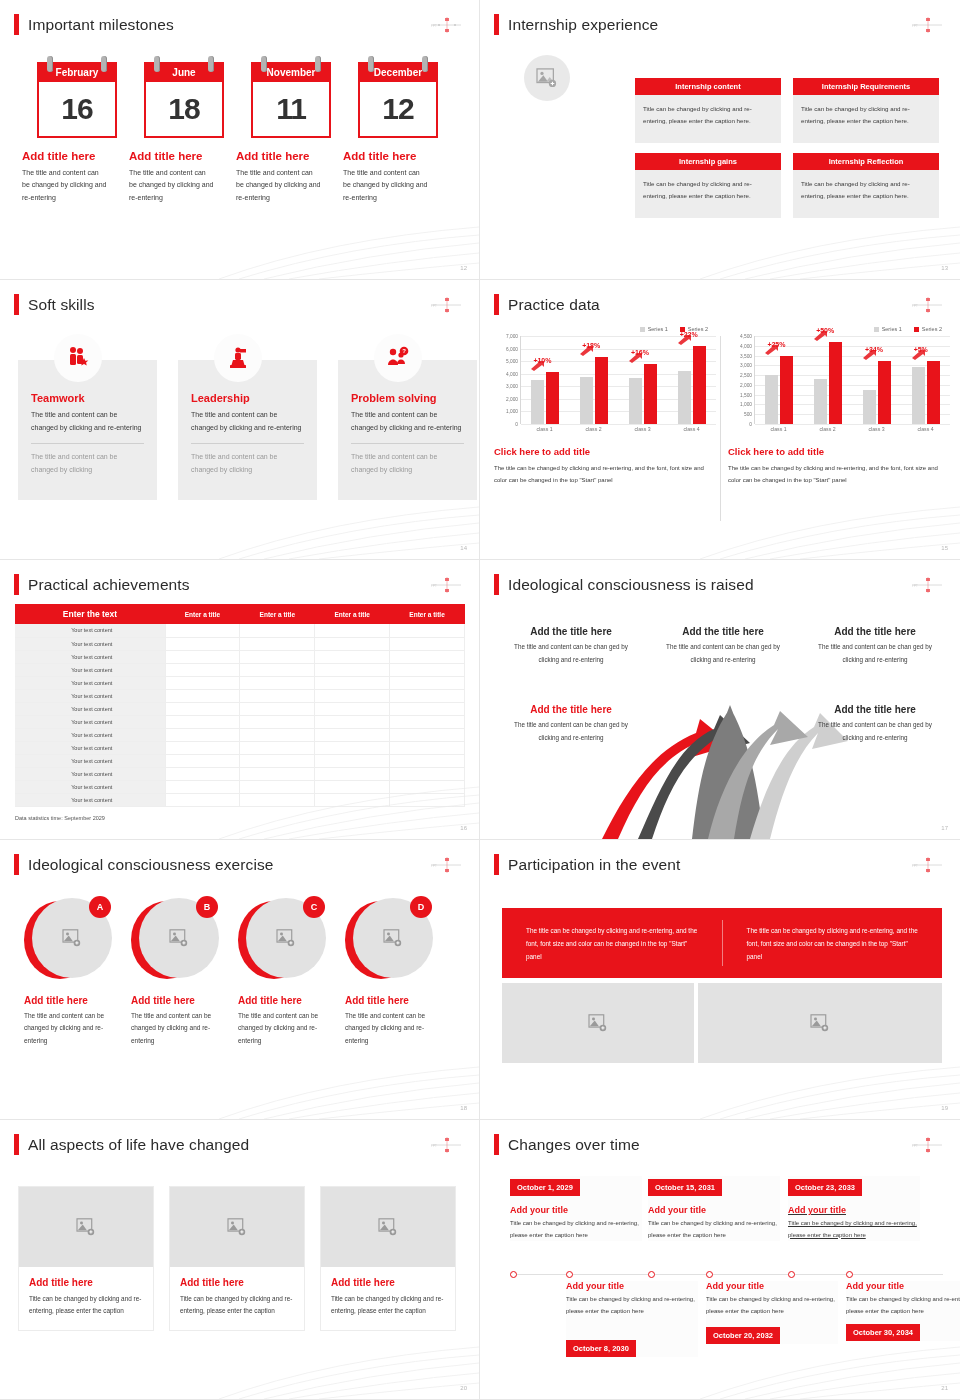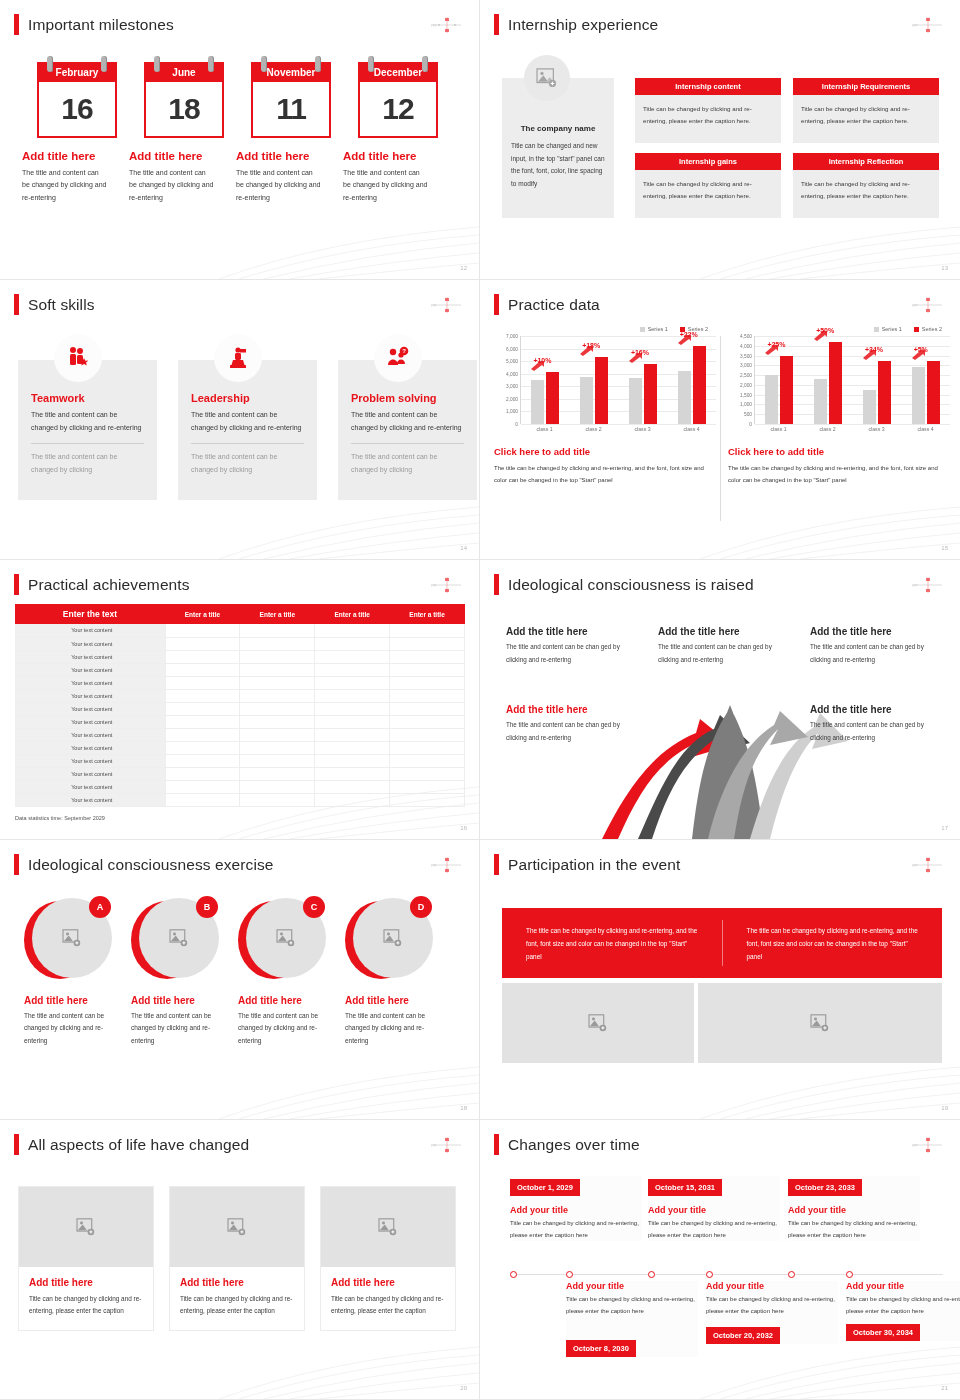--- a/index.html
+++ b/index.html
@@ -127,21 +127,21 @@
   .tbl th { background: #E8131A; color: #fff; font-size: 6.5px; font-weight: bold;
             padding: 5px 2px; text-align: center; }
   .tbl th.first { font-size: 8.5px; text-align: center; }
   .tbl td { font-size: 5.5px; color: #4a4a4a; height: 13px; border-bottom: 1px solid #eee;
             border-right: 1px solid #eee; padding-left: 4px; }
   .tbl td.c1 { background: #f0f0f0; text-align: center; width: 150px; }
   .tbl-note { position: absolute; left: 15px; top: 255px; font-size: 5.5px; color: #555; }
 
   
   .ideo-grid { position: absolute; left: 26px; top: 66px; width: 432px; }
-  .ideo-item { position: absolute; width: 130px; }
+  .ideo-item { position: absolute; width: 130px; text-align: center; }
   .ideo-h { font-size: 10px; font-weight: bold; color: #2b2b2b; }
   .ideo-h.red { color: #E8131A; }
   .ideo-p { font-size: 6.3px; color: #3a3a3a; line-height: 2; margin-top: 4px; }
   .arrows-svg { position: absolute; left: 120px; bottom: 0; width: 260px; height: 140px; }
 
   
   .circ-row { position: absolute; left: 24px; top: 58px; display: flex; gap: 22px; }
   .circ-col { width: 85px; }
   .circ { position: relative; width: 85px; height: 86px; }
   .circ-red { position: absolute; left: 0; top: 3px; width: 72px; height: 78px;
@@ -289,24 +289,20 @@
     <div class="logo">
       <svg viewBox="0 0 36 22" width="36" height="22">
           <line x1="4" y1="11" x2="32" y2="11" stroke="#c9c9c9" stroke-width="0.8"></line>
           <line x1="18" y1="3" x2="18" y2="19" stroke="#E8131A" stroke-width="0.6" opacity=".6"></line>
           <rect x="16" y="4" width="4" height="3" fill="#E8131A" opacity=".75"></rect>
           <rect x="16" y="15" width="4" height="3" fill="#E8131A" opacity=".75"></rect>
           <text x="2" y="13" font-size="3" fill="#bdbdbd">PPT</text>
         </svg>
     </div>
 
-    <div class="company-box">
-      <div class="company-name">The company name</div>
-      <div class="company-text">Title can be changed and new input, in the top "start" panel can the font, font, color, line spacing to modify</div>
-    </div>
     <div class="company-icon ph-icon">
       <svg width="22" height="20" viewBox="0 0 24 22">
           <rect x="1" y="1" width="18" height="15" fill="none" stroke="#a6a6a6" stroke-width="1.4"></rect>
           <circle cx="6.5" cy="6" r="1.8" fill="#a6a6a6"></circle>
           <path d="M2 15 L8 8 L13 15 Z" fill="#a6a6a6"></path>
           <path d="M11 15 L15 10 L19 15 Z" fill="#bdbdbd"></path>
           <circle cx="18" cy="17" r="4" fill="#a6a6a6"></circle>
           <path d="M18 15v4M16 17h4" stroke="#fff" stroke-width="1.2"></path>
         </svg>
     </div>
@@ -1031,21 +1027,21 @@
       <div class="tl-up tl-card" style="left:12px;">
         <span class="tl-date">October 1, 2029</span>
         <div class="tl-h">Add your title</div>
         <div class="tl-p">Title can be changed by clicking and re-entering, please enter the caption here</div>
       </div>
       <div class="tl-up tl-card" style="left:150px;">
         <span class="tl-date">October 15, 2031</span>
         <div class="tl-h">Add your title</div>
         <div class="tl-p">Title can be changed by clicking and re-entering, please enter the caption here</div>
       </div>
-      <div class="tl-up tl-card" style="left:290px;">
+      <div class="tl-up tl-card" style="left:290px;text-decoration:underline;">
         <span class="tl-date">October 23, 2033</span>
         <div class="tl-h">Add your title</div>
         <div class="tl-p">Title can be changed by clicking and re-entering, please enter the caption here</div>
       </div>
 
       <div class="tl-dn tl-card" style="left:68px;">
         <div class="tl-h" style="margin-top:0">Add your title</div>
         <div class="tl-p">Title can be changed by clicking and re-entering, please enter the caption here</div>
         <span class="tl-date" style="margin-top:23px">October 8, 2030</span>
       </div>

